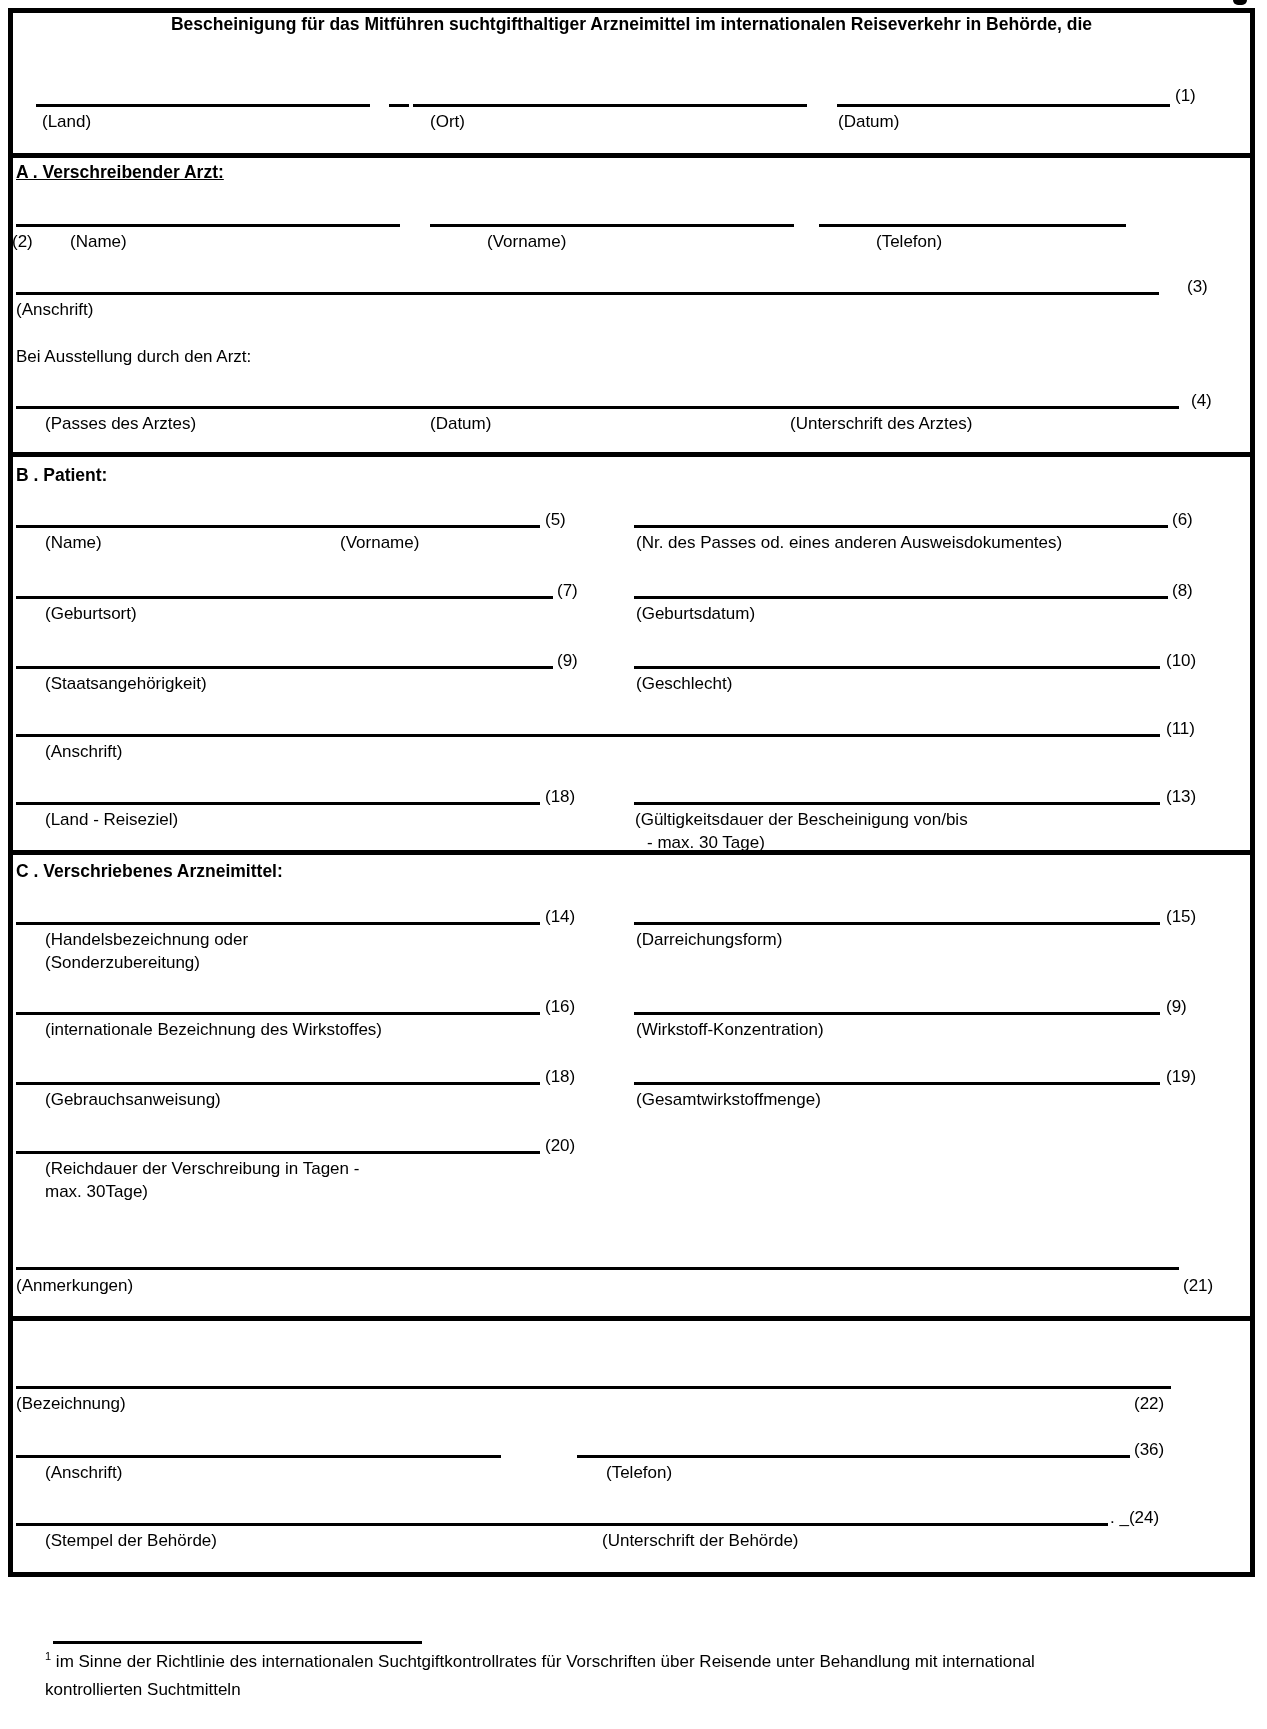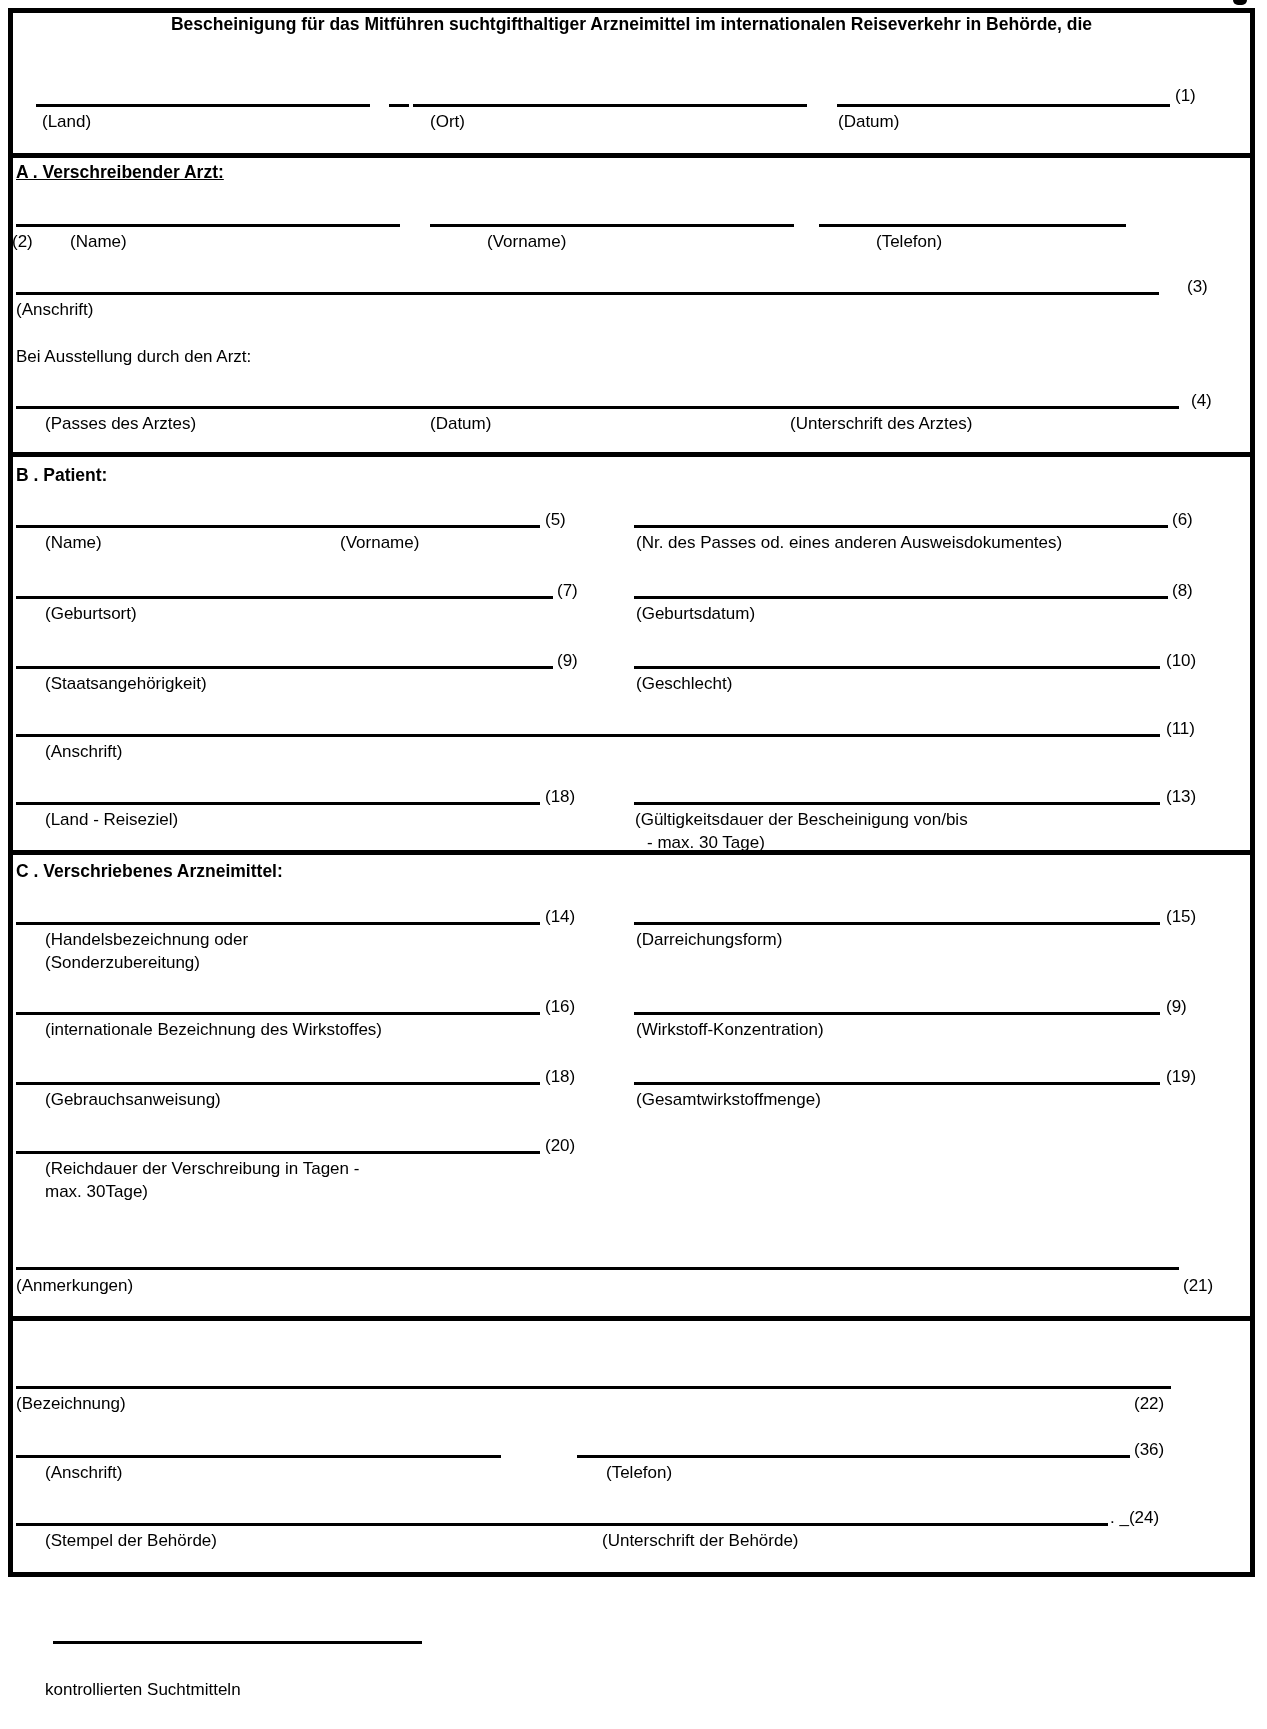--- a/index.html
+++ b/index.html
@@ -142,15 +142,16 @@
   <div class="ln" style="left:577px;top:1455px;width:553px;"></div>
   <div class="t" style="left:45px;top:1463px;">(Anschrift)</div>
   <div class="t" style="left:606px;top:1463px;">(Telefon)</div>
 
   <div class="ln" style="left:16px;top:1523px;width:1092px;"></div>
   <div class="t" style="left:1110px;top:1508px;"><span>. _</span><span>(24)</span></div>
   <div class="t" style="left:45px;top:1531px;">(Stempel der Behörde)</div>
   <div class="t" style="left:602px;top:1531px;">(Unterschrift der Behörde)</div>
 
   <div class="ln" style="left:53px;top:1641px;width:369px;"></div>
+  <div class="t" style="left:45px;top:1652px;"><sup>1</sup> <span>im Sinne der Richtlinie des internationalen Suchtgiftkontrollrates für Vorschriften über Reisende unter Behandlung mit international</span></div>
   <div class="t" style="left:45px;top:1680px;">kontrollierten Suchtmitteln</div>
 
 </div>
 
 </body></html>

